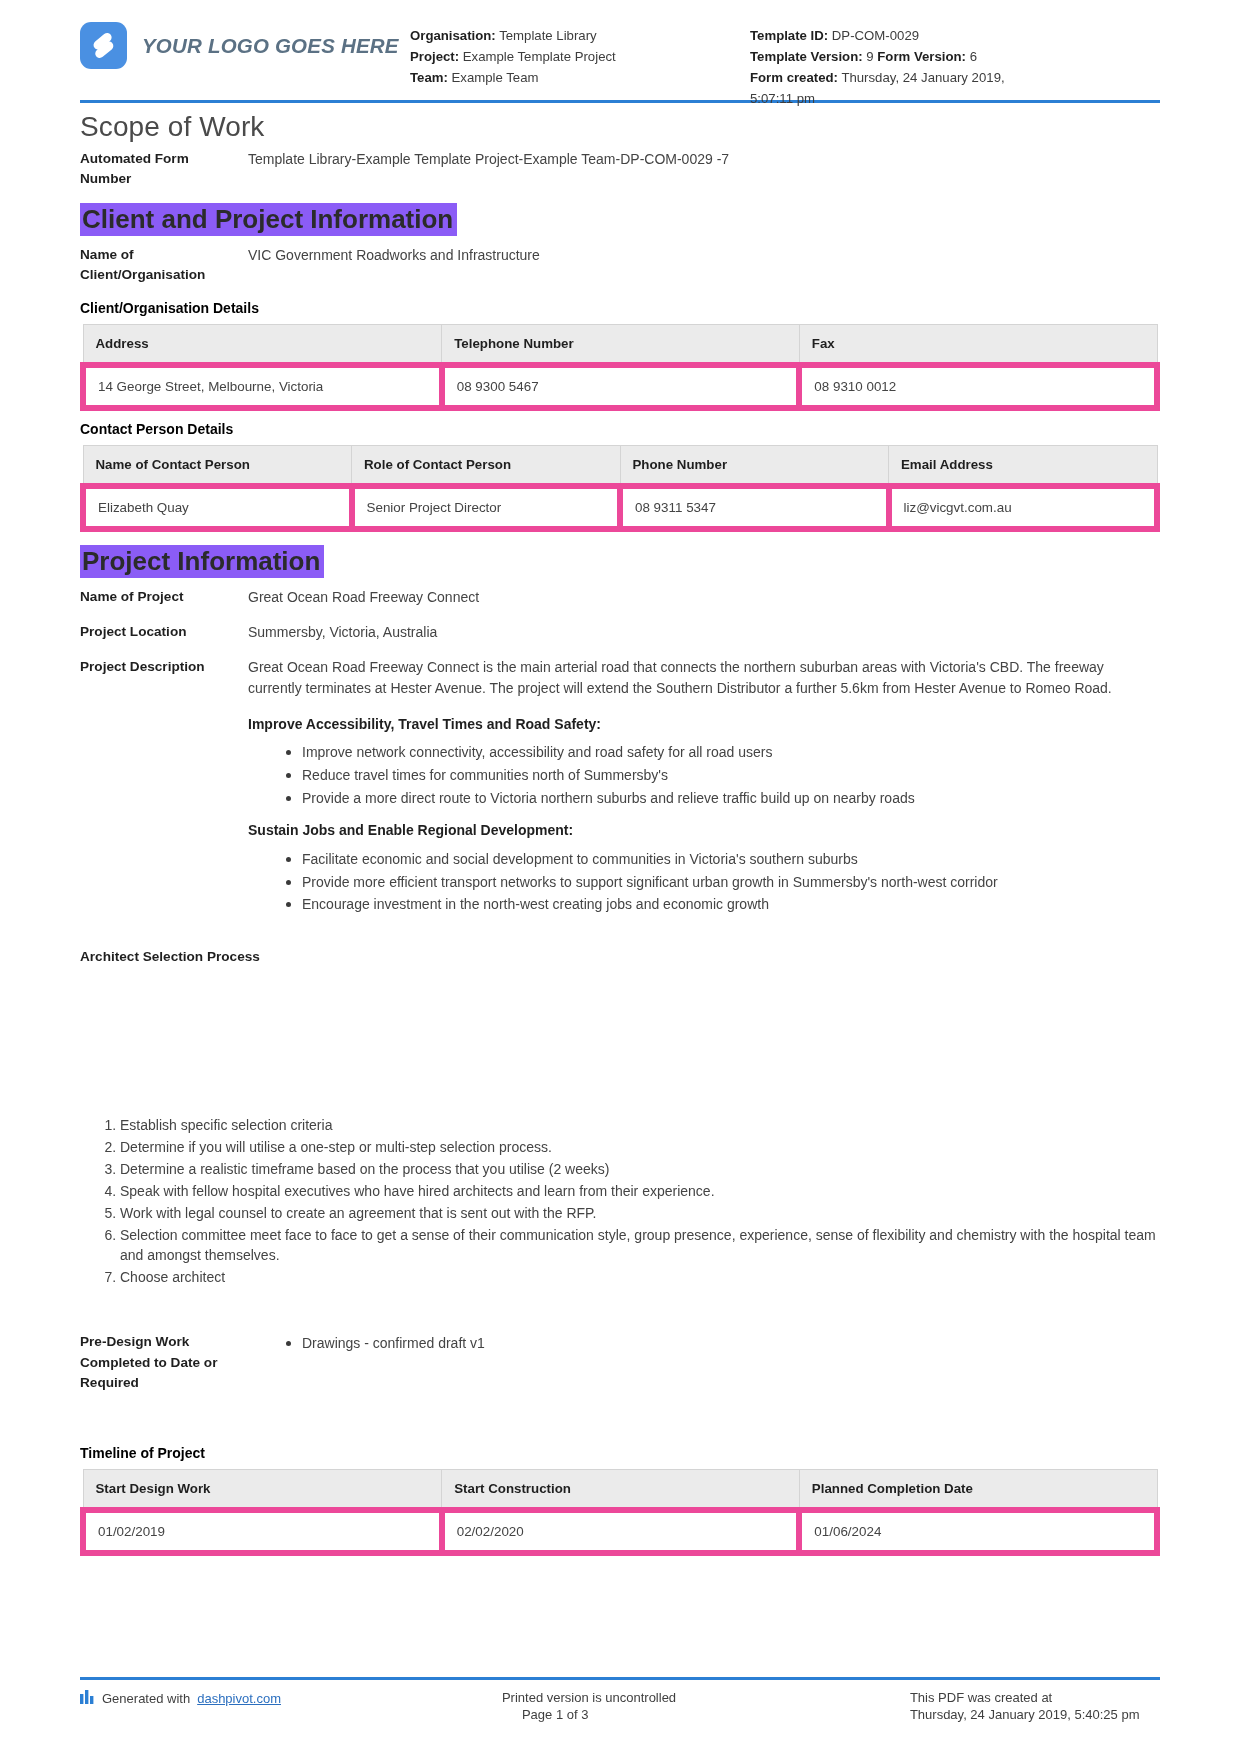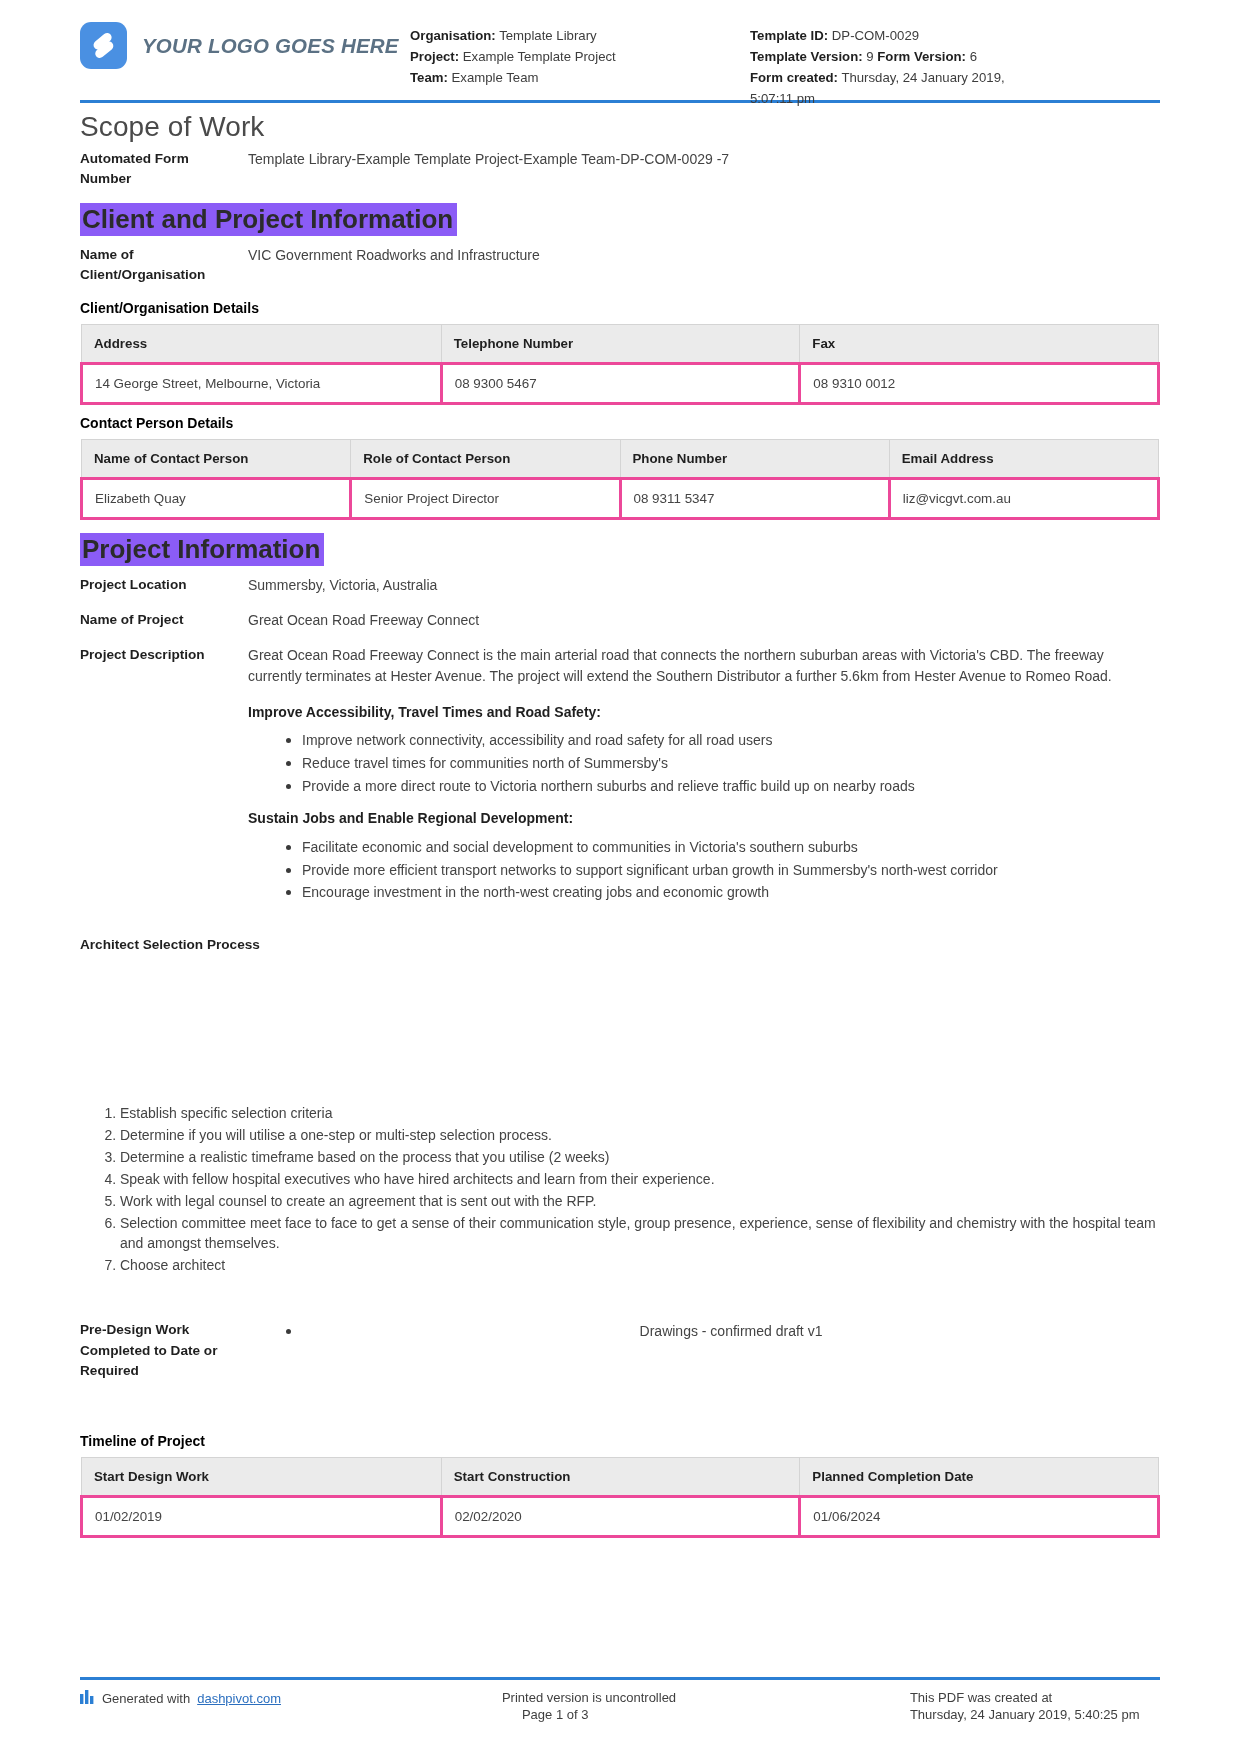--- a/index.html
+++ b/index.html
@@ -151,21 +151,21 @@
   table.doc-table th {
     background: #ebebeb;
     border: 1px solid #d4d4d4;
     text-align: left;
     font-size: 13.3px;
     font-weight: bold;
     color: #1f1f1f;
     padding: 11px 12px;
   }
   table.doc-table td {
-    border: 3px solid #ec4899;
+    border: 6px solid #ec4899;
     font-size: 13.4px;
     color: #444444;
     padding: 11px 12px;
     background: #ffffff;
   }
 
   
   .footer-rule {
     border-top: 3px solid #2b7fd4;
     position: absolute;
@@ -310,27 +310,27 @@
         <td>liz@vicgvt.com.au</td>
       </tr>
     </tbody>
   </table>
 
   <div class="section-title">
     <span class="hl">Project Information</span>
   </div>
 
   <div class="field-row">
+    <div class="field-label">Name of Project</div>
+    <div class="field-value">Great Ocean Road Freeway Connect</div>
+  </div>
+
+  <div class="field-row">
     <div class="field-label">Project Location</div>
     <div class="field-value">Summersby, Victoria, Australia</div>
-  </div>
-
-  <div class="field-row">
-    <div class="field-label">Name of Project</div>
-    <div class="field-value">Great Ocean Road Freeway Connect</div>
   </div>
 
   <div class="field-row">
     <div class="field-label">Project Description</div>
     <div class="field-value">
       <p>Great Ocean Road Freeway Connect is the main arterial road that connects the northern suburban areas with Victoria's CBD. The freeway currently terminates at Hester Avenue. The project will extend the Southern Distributor a further 5.6km from Hester Avenue to Romeo Road.</p>
       <div class="sub-head">Improve Accessibility, Travel Times and Road Safety:</div>
       <ul class="doc-list">
         <li>Improve network connectivity, accessibility and road safety for all road users</li>
         <li>Reduce travel times for communities north of Summersby's</li>
@@ -356,21 +356,21 @@
         <li>Work with legal counsel to create an agreement that is sent out with the RFP.</li>
         <li>Selection committee meet face to face to get a sense of their communication style, group presence, experience, sense of flexibility and chemistry with the hospital team and amongst themselves.</li>
         <li>Choose architect</li>
       </ol>
     </div>
   </div>
 
   <div class="field-row" style="margin-top:32px;">
     <div class="field-label">Pre-Design Work Completed to Date or Required</div>
     <div class="field-value">
-      <ul class="doc-list" style="margin-bottom:0;text-align:center;">
+      <ul class="doc-list" style="margin-bottom:0;">
         <li>Drawings - confirmed draft v1</li>
       </ul>
     </div>
   </div>
 
   <div class="table-caption" style="margin-top:52px;">Timeline of Project</div>
   <table class="doc-table">
     <colgroup>
         <col style="width:33.4%">
         <col style="width:33.3%">

